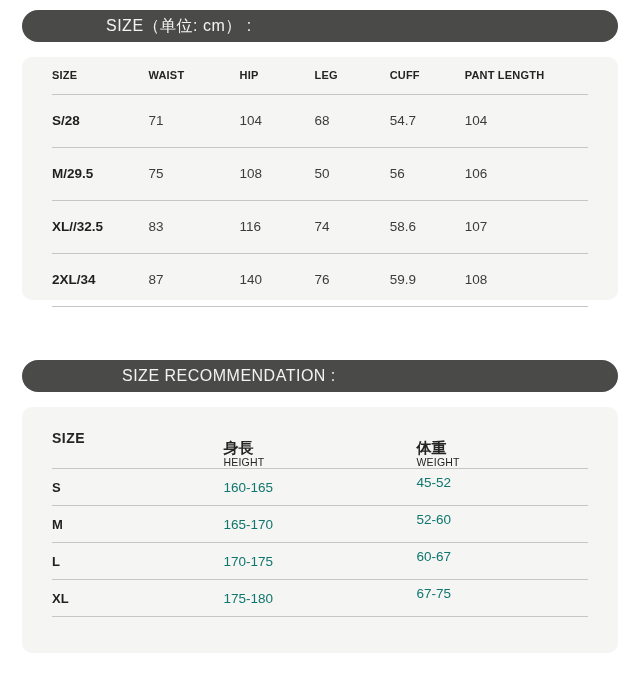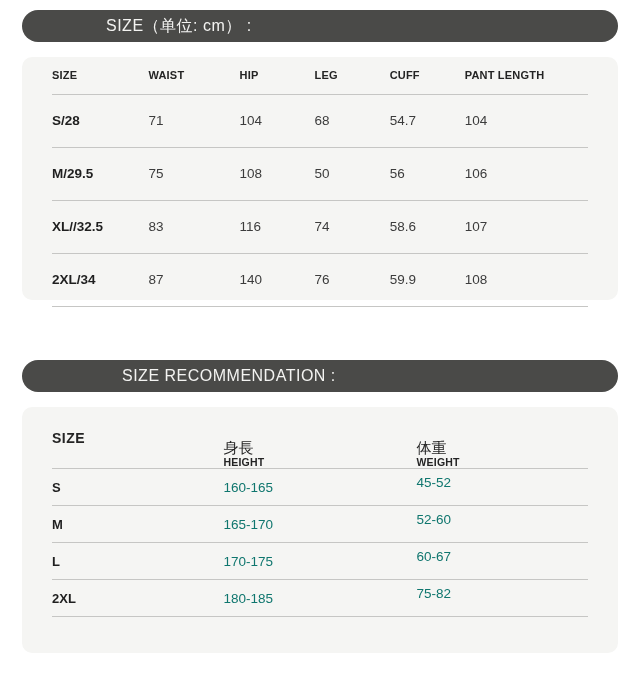--- a/index.html
+++ b/index.html
@@ -59,22 +59,22 @@
     font-weight: bold;
     color: #1f1f1f;
   }
 
   
   #reco-table thead th {
     height: 50px;
     border-bottom: 1px solid #c6c6c4;
     color: #242424;
   }
-  #reco-table thead th .cn { font-size: 15px; font-weight: normal; line-height: 17px; margin-top: 32px; }
-  #reco-table thead th .en { font-size: 10.5px; font-weight: bold; line-height: 12px; letter-spacing: 0.2px; }
+  #reco-table thead th .cn { font-size: 15px; font-weight: bold; line-height: 17px; margin-top: 32px; }
+  #reco-table thead th .en { font-size: 10.5px; font-weight: normal; line-height: 12px; letter-spacing: 0.2px; }
   #reco-table thead th.size-head { font-size: 14px; font-weight: bold; letter-spacing: 0.5px; }
   #reco-table tbody td {
     height: 37px;
     font-size: 13.5px;
     color: #0f766e;
     border-bottom: 1px solid #c6c6c4;
   }
   #reco-table tbody td.size-col { font-weight: bold; font-size: 13px; color: #1f1f1f; }
   #reco-table tbody td.weight-col span { display: inline-block; transform: translateY(-5px); }
 </style>
@@ -176,19 +176,19 @@
           <td class="size-col">M</td>
           <td>165-170</td>
           <td class="weight-col"><span>52-60</span></td>
         </tr>
         <tr>
           <td class="size-col">L</td>
           <td>170-175</td>
           <td class="weight-col"><span>60-67</span></td>
         </tr>
         <tr>
-          <td class="size-col">2XL</td>
-          <td>180-185</td>
-          <td class="weight-col"><span>75-82</span></td>
+          <td class="size-col">XL</td>
+          <td>175-180</td>
+          <td class="weight-col"><span>67-75</span></td>
         </tr>
       </tbody>
   </table>
 </div>
 
 </body></html>

